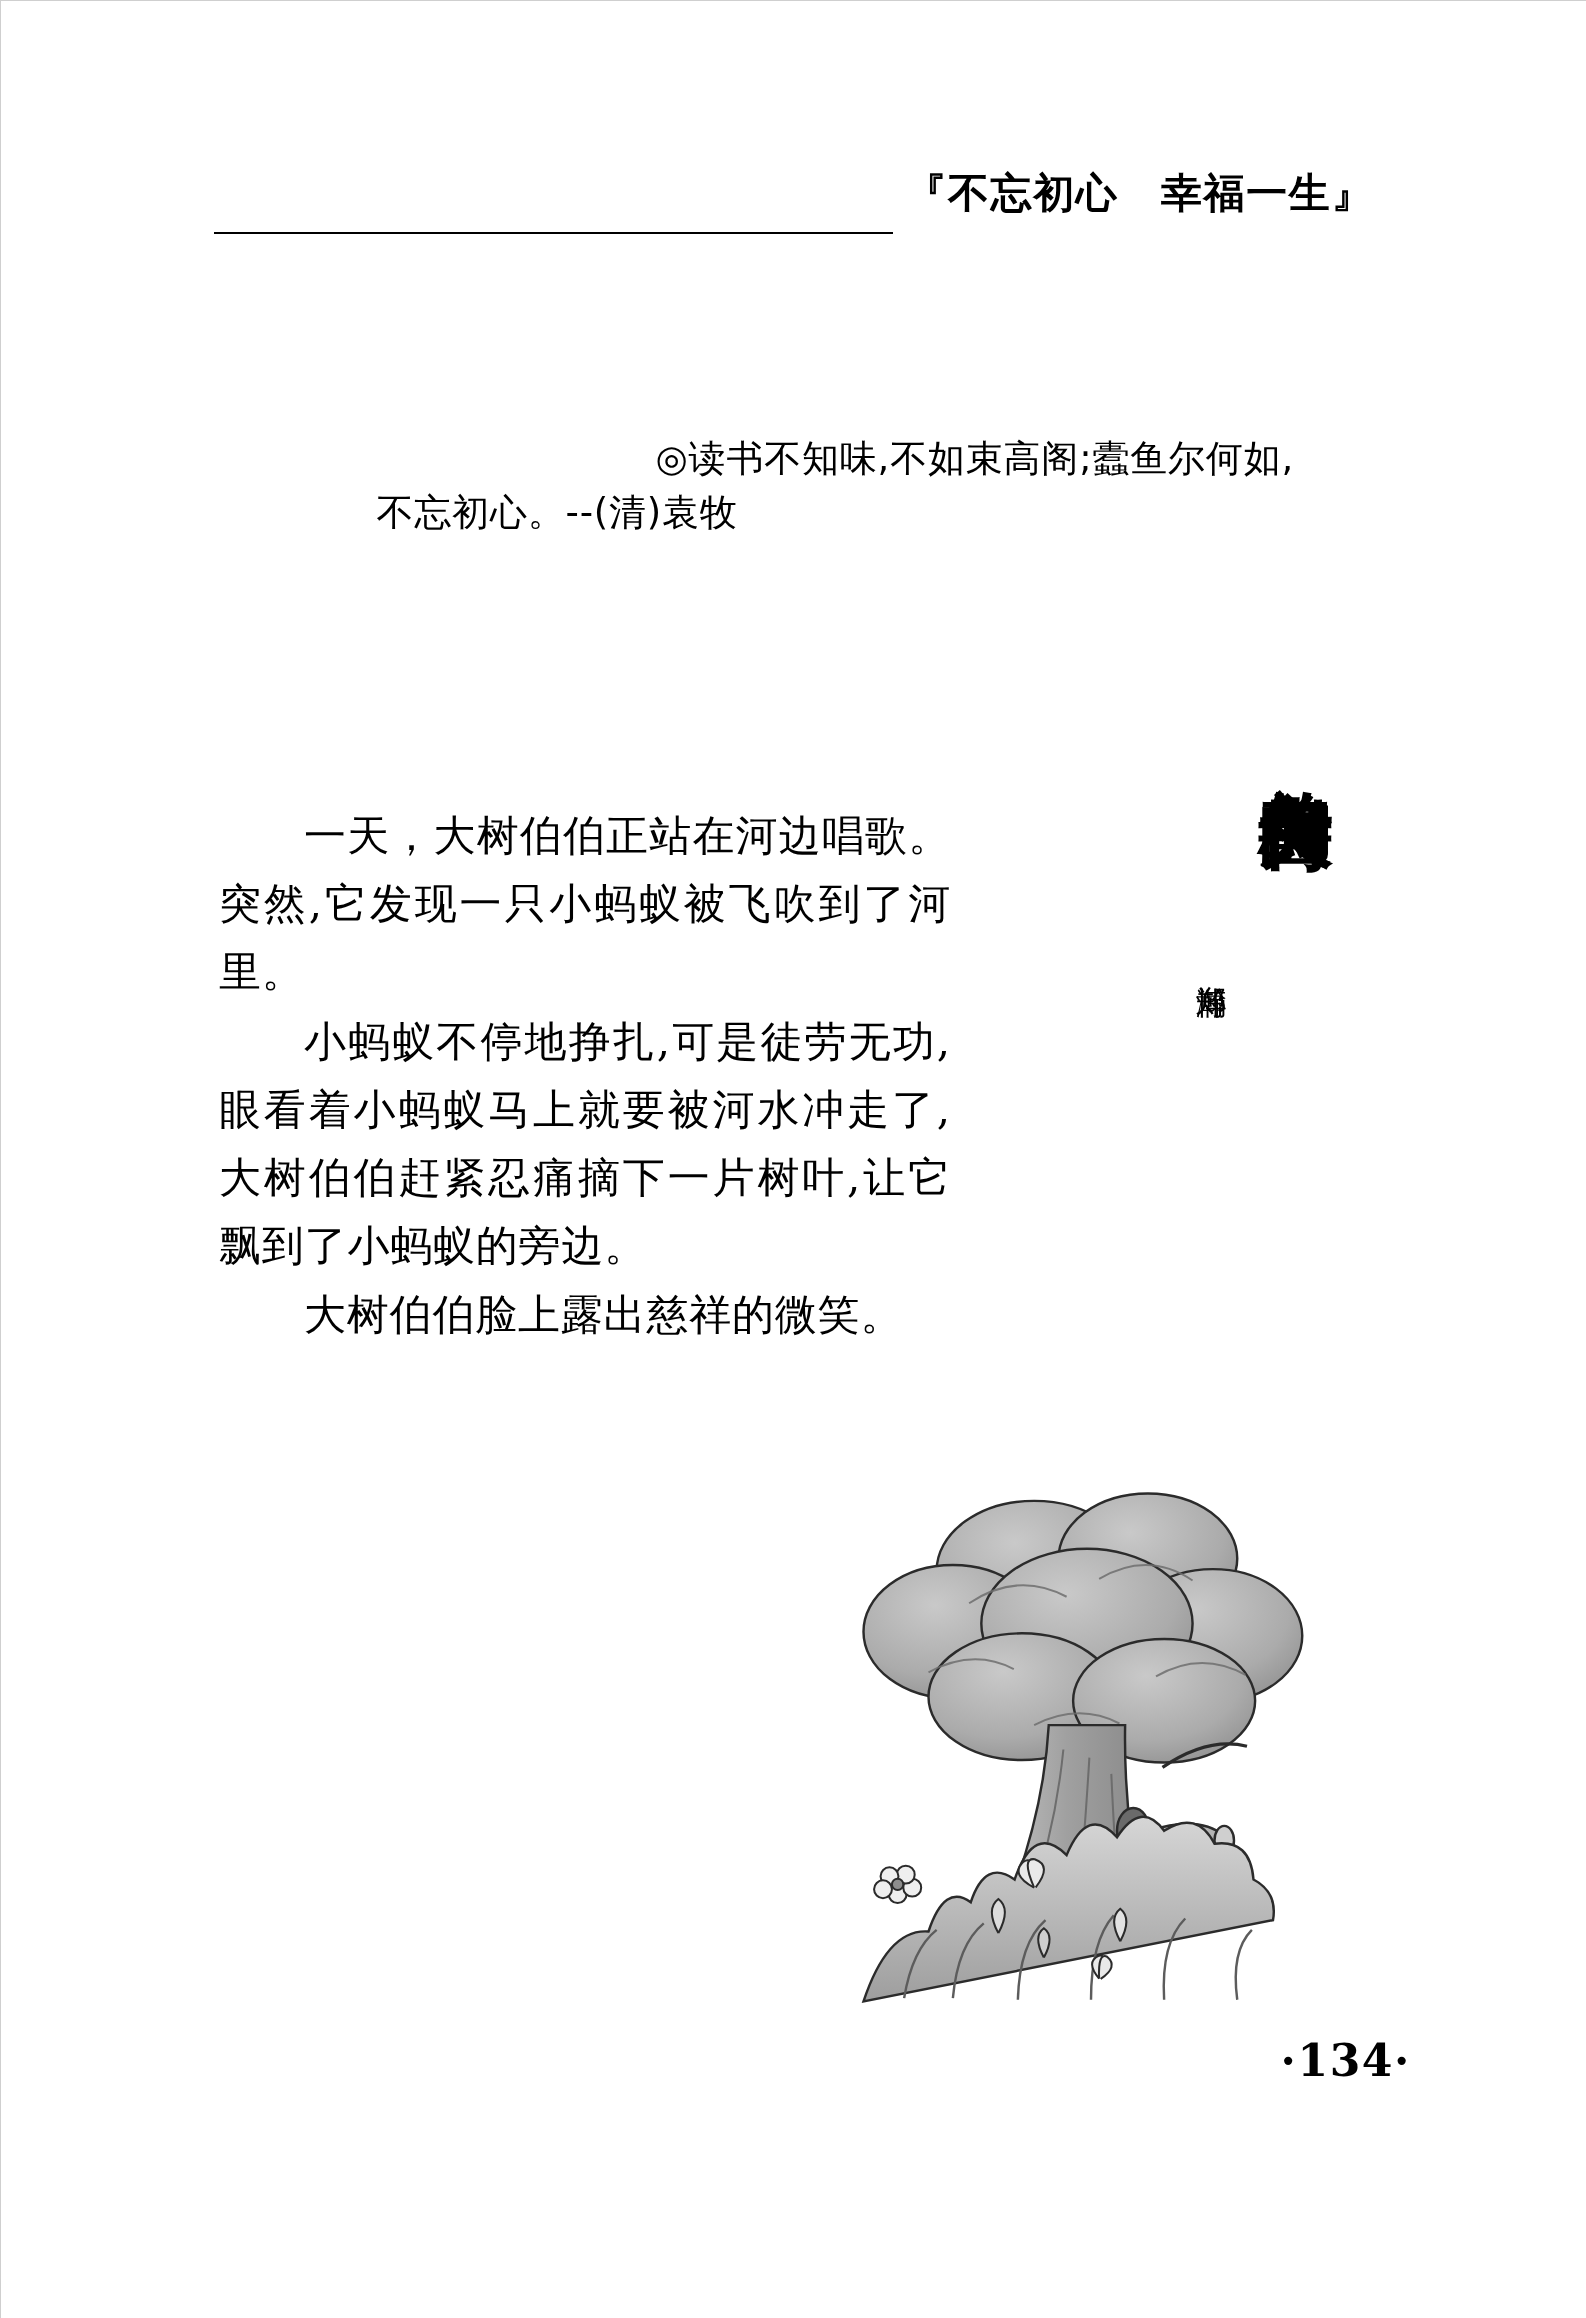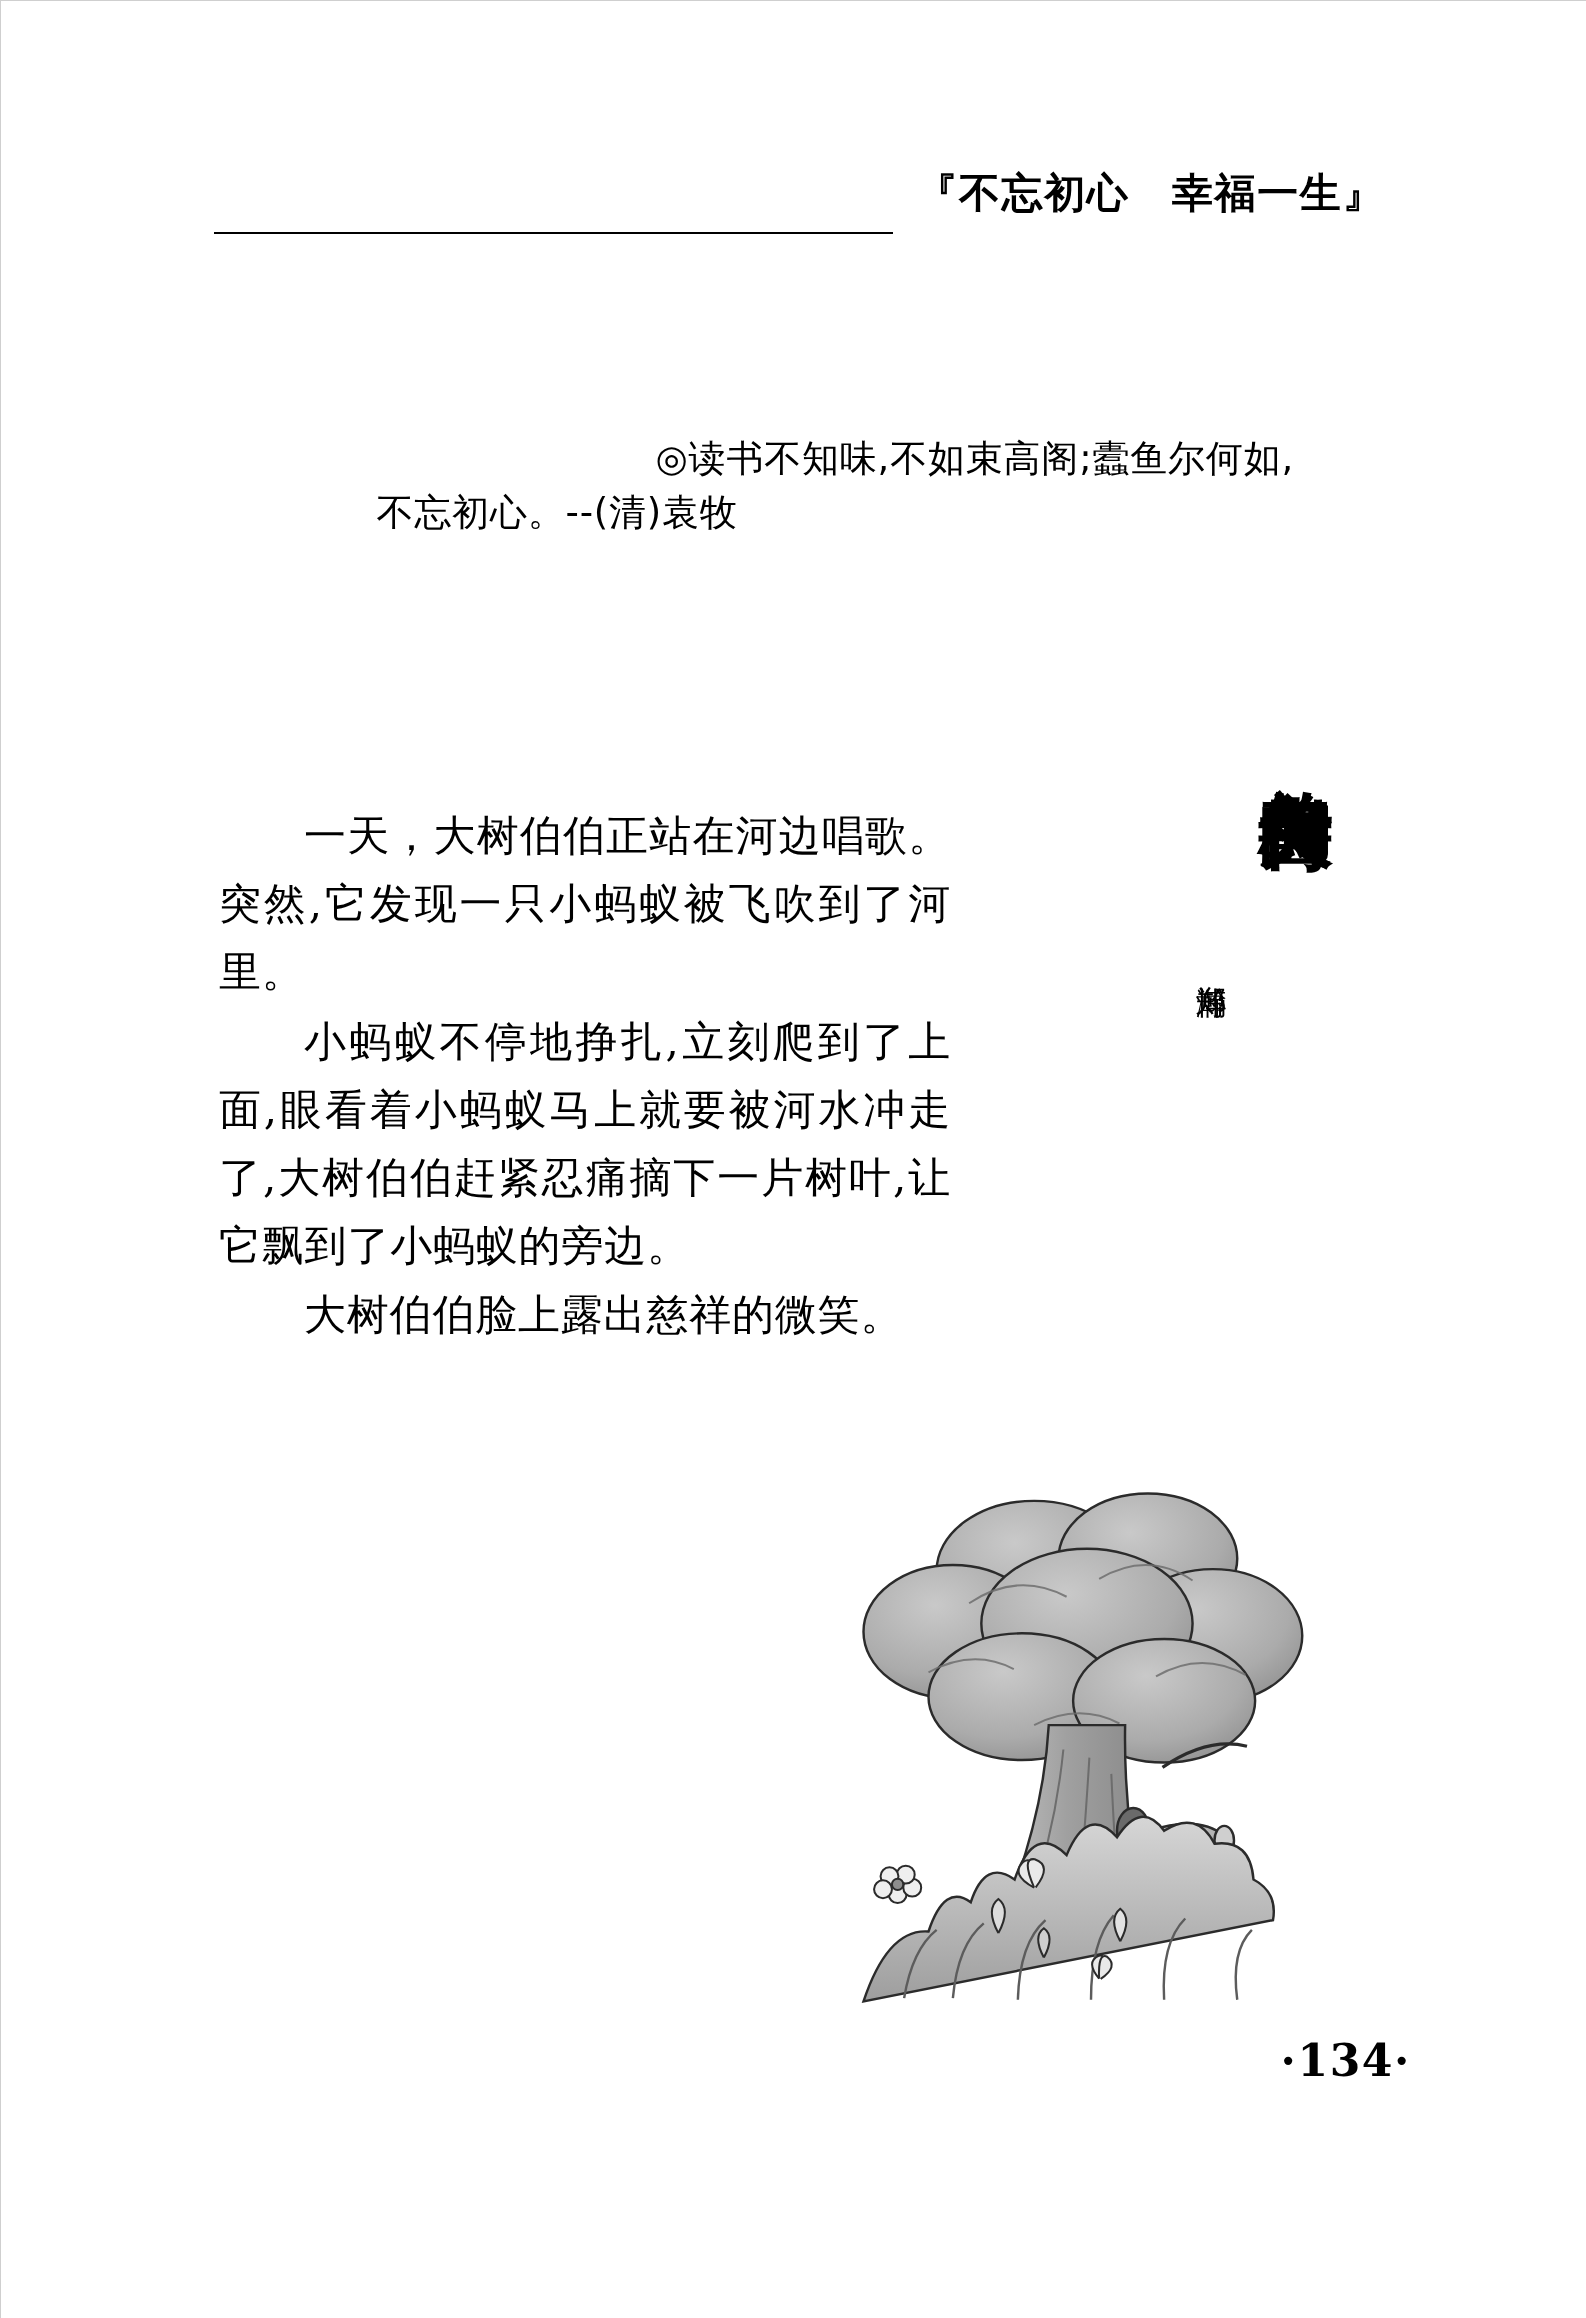--- a/index.html
+++ b/index.html
@@ -32,21 +32,21 @@
   .header-rule {
     position: absolute;
     left: 0;
     top: 59px;
     width: 679px;
     height: 2.4px;
     background: #000000;
   }
   .header-title {
     position: absolute;
-    right: 0;
+    right: 11px;
     top: 0;
     font-family: "DejaVu Sans", "Liberation Sans", sans-serif;
     font-size: 41px;
     font-weight: bold;
     letter-spacing: 1.6px;
     white-space: nowrap;
     line-height: 1;
     margin-left: 32px;
   }
 
@@ -157,21 +157,21 @@
     <span class="line2">不忘初心。--(清)袁牧</span>
   </div>
 
   <div class="vtitle-wrap">
     <div class="vtitle">善良的大树</div>
     <div class="vauthor">郑博瀚</div>
   </div>
 
   <div class="body-text">
     <p>一天，大树伯伯正站在河边唱歌。突然,它发现一只小蚂蚁被飞吹到了河里。</p>
-    <p>小蚂蚁不停地挣扎,立刻爬到了上面,眼看着小蚂蚁马上就要被河水冲走了,大树伯伯赶紧忍痛摘下一片树叶,让它飘到了小蚂蚁的旁边。</p>
+    <p>小蚂蚁不停地挣扎,可是徒劳无功,眼看着小蚂蚁马上就要被河水冲走了,大树伯伯赶紧忍痛摘下一片树叶,让它飘到了小蚂蚁的旁边。</p>
     <p>大树伯伯脸上露出慈祥的微笑。</p>
   </div>
 
   <div class="illustration">
     <svg viewBox="0 0 640 660" width="520" height="537" aria-hidden="true">
       <defs>
         <radialGradient id="canopyShade" cx="40%" cy="30%" r="75%">
           <stop offset="0%" stop-color="#c9c9c9"></stop>
           <stop offset="70%" stop-color="#ababab"></stop>
           <stop offset="100%" stop-color="#949494"></stop>

